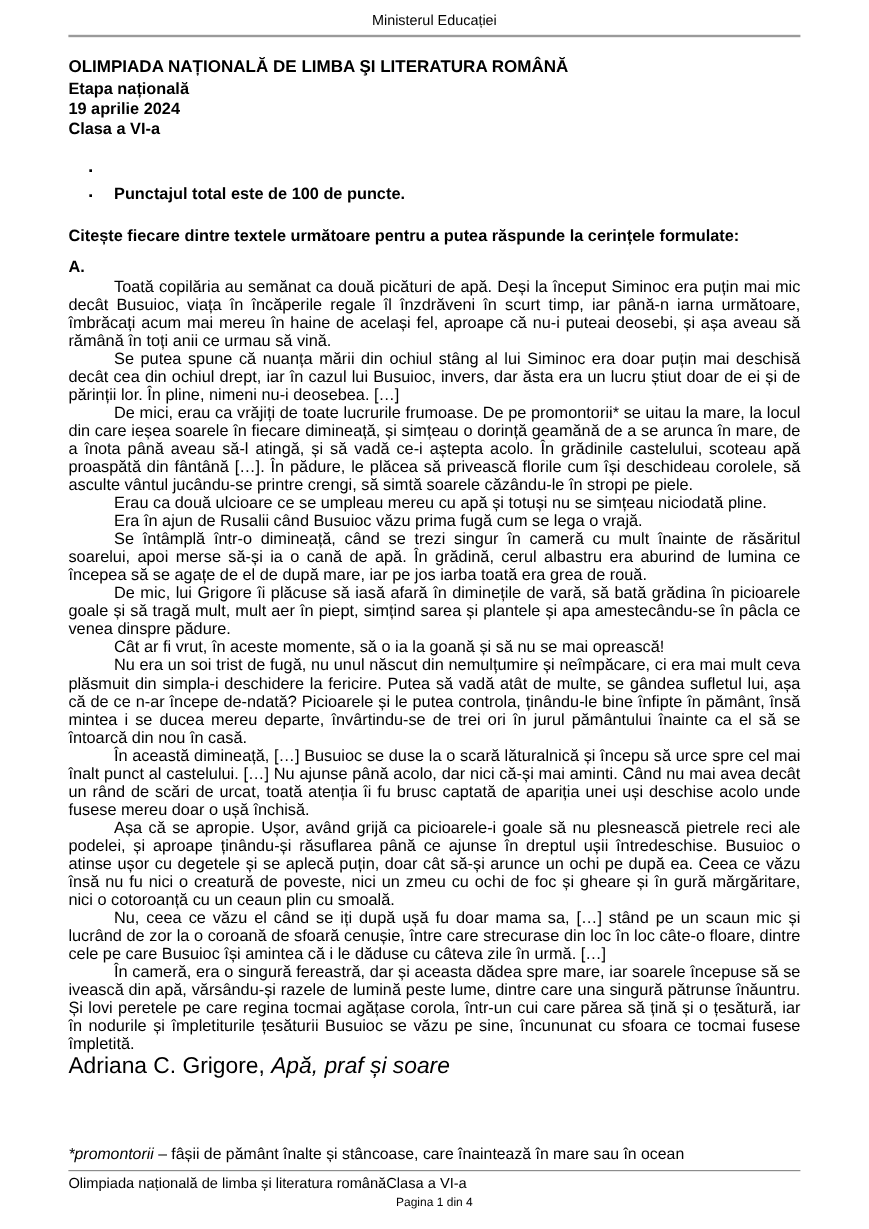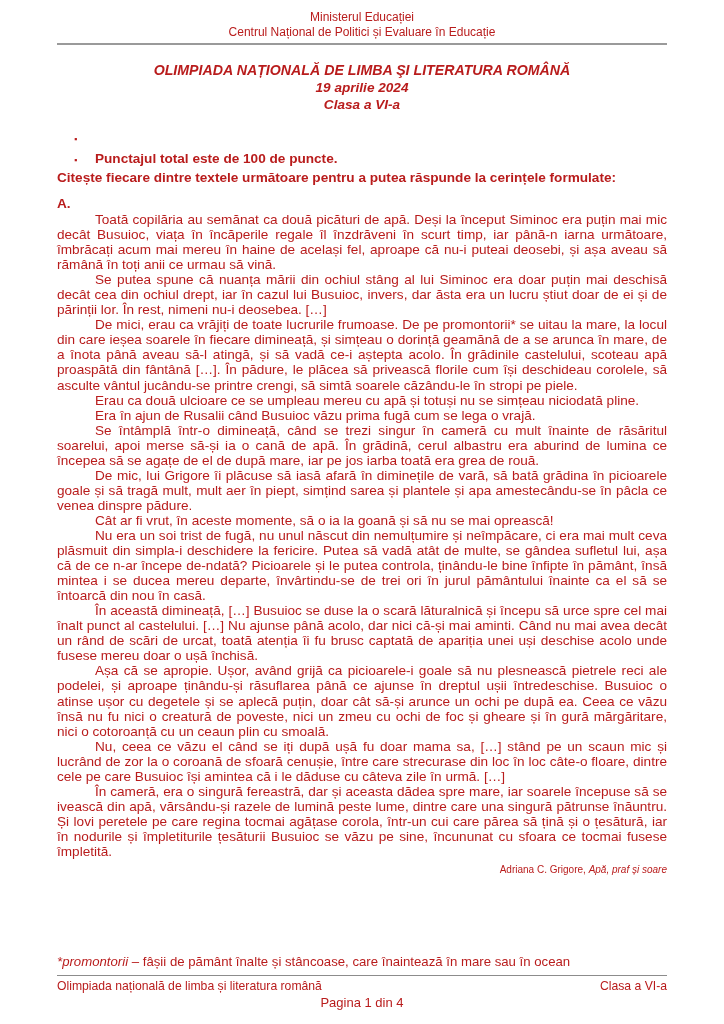--- a/index.html
+++ b/index.html
@@ -3,117 +3,116 @@
 <meta charset="utf-8">
 <style>
   * { margin: 0; padding: 0; box-sizing: border-box; }
   html, body { background: #ffffff; }
   .page {
     position: relative;
     width: 724px;
     height: 1024px;
     margin: 0 auto;
     background: #ffffff;
-    color: #b91c1c;
+    color: #000000;
     font-family: "Liberation Sans", "DejaVu Sans", sans-serif;
     overflow: hidden;
   }
   .content { padding: 8px 57px 0 57px; }
 
   
   .doc-header { text-align: center; font-size: 12px; line-height: 14.5px; padding-top: 2px; }
   .doc-header-rule { border: none; border-top: 2px solid #9a9a9a; margin-top: 4px; }
 
   
-  .title-block { margin-top: 17px; text-align: center; font-weight: bold; font-style: italic; }
+  .title-block { margin-top: 17px; text-align: left; font-weight: bold; }
   .title-main { font-size: 14.2px; line-height: 17px; }
   .title-sub  { font-size: 13.6px; line-height: 17px; }
 
   
   .notes { margin-top: 17px; font-weight: bold; font-size: 13.6px; }
   .note-row { display: flex; align-items: baseline; line-height: 19px; }
   .note-bullet { width: 38px; padding-left: 17px; font-size: 9px; flex: 0 0 38px; }
   .note-text { flex: 1; }
 
   
-  .instruction { font-weight: bold; font-size: 13.6px; line-height: 16px; }
+  .instruction { margin-top: 16px; font-weight: bold; font-size: 13.6px; line-height: 16px; }
   .section-label { margin-top: 10px; font-weight: bold; font-size: 13.6px; line-height: 16px; }
 
   
   .body-text { margin-top: 0; }
   .body-text p {
     font-size: 13.6px;
     line-height: 15.05px;
     text-align: justify;
     text-indent: 38px;
   }
 
   .attribution {
-    text-align: right;
-    font-size: 10px;
+    text-align: left;
+    font-size: 19px;
     line-height: 16px;
     margin-top: 3px;
   }
   .attribution .work { font-style: italic; }
 
   
   .bottom-block {
     position: absolute;
     left: 57px;
     right: 57px;
     bottom: 14px;
     margin-top: 12px;
   }
   .footnote { font-size: 13.2px; line-height: 16px; }
   .footnote .term { font-style: italic; }
   .footer-rule { border: none; border-top: 1.5px solid #8c8c8c; margin-top: 5px; }
   .footer-row {
     display: flex;
-    justify-content: space-between;
     font-size: 12.2px;
     line-height: 15px;
     margin-top: 3px;
   }
-  .footer-page { text-align: center; font-size: 13px; line-height: 15px; margin-top: 1px; }
+  .footer-page { text-align: center; font-size: 10px; line-height: 15px; margin-top: 1px; }
 </style>
 </head>
 <body>
 
 <div class="page">
   <div class="content">
 
     <div class="doc-header">
       <div>Ministerul Educației</div>
-      <div>Centrul Național de Politici și Evaluare în Educație</div>
       <hr class="doc-header-rule">
     </div>
 
     <div class="title-block">
       <div class="title-main">OLIMPIADA NAȚIONALĂ DE LIMBA ŞI LITERATURA ROMÂNĂ</div>
+      <div class="title-sub">Etapa națională</div>
       <div class="title-sub">19 aprilie 2024</div>
       <div class="title-sub">Clasa a VI-a</div>
     </div>
 
     <div class="notes">
       <div class="note-row">
         <span class="note-bullet">▪</span>
       </div>
       <div class="note-row">
         <span class="note-bullet">▪</span>
         <span class="note-text">Punctajul total este de 100 de puncte.</span>
       </div>
     </div>
 
     <div class="instruction">Citește fiecare dintre textele următoare pentru a putea răspunde la cerințele formulate:</div>
 
     <div class="section-label">A.</div>
 
     <div class="body-text">
       <p>Toată copilăria au semănat ca două picături de apă. Deși la început Siminoc era puțin mai mic decât Busuioc, viața în încăperile regale îl înzdrăveni în scurt timp, iar până-n iarna următoare, îmbrăcați acum mai mereu în haine de același fel, aproape că nu-i puteai deosebi, și așa aveau să rămână în toți anii ce urmau să vină.</p>
-      <p>Se putea spune că nuanța mării din ochiul stâng al lui Siminoc era doar puțin mai deschisă decât cea din ochiul drept, iar în cazul lui Busuioc, invers, dar ăsta era un lucru știut doar de ei și de părinții lor. În rest, nimeni nu-i deosebea. […]</p>
+      <p>Se putea spune că nuanța mării din ochiul stâng al lui Siminoc era doar puțin mai deschisă decât cea din ochiul drept, iar în cazul lui Busuioc, invers, dar ăsta era un lucru știut doar de ei și de părinții lor. În pline, nimeni nu-i deosebea. […]</p>
       <p>De mici, erau ca vrăjiți de toate lucrurile frumoase. De pe promontorii* se uitau la mare, la locul din care ieșea soarele în fiecare dimineață, și simțeau o dorință geamănă de a se arunca în mare, de a înota până aveau să-l atingă, și să vadă ce-i aștepta acolo. În grădinile castelului, scoteau apă proaspătă din fântână […]. În pădure, le plăcea să privească florile cum își deschideau corolele, să asculte vântul jucându-se printre crengi, să simtă soarele căzându-le în stropi pe piele.</p>
       <p>Erau ca două ulcioare ce se umpleau mereu cu apă și totuși nu se simțeau niciodată pline.</p>
       <p>Era în ajun de Rusalii când Busuioc văzu prima fugă cum se lega o vrajă.</p>
       <p>Se întâmplă într-o dimineață, când se trezi singur în cameră cu mult înainte de răsăritul soarelui, apoi merse să-și ia o cană de apă. În grădină, cerul albastru era aburind de lumina ce începea să se agațe de el de după mare, iar pe jos iarba toată era grea de rouă.</p>
       <p>De mic, lui Grigore îi plăcuse să iasă afară în diminețile de vară, să bată grădina în picioarele goale și să tragă mult, mult aer în piept, simțind sarea și plantele și apa amestecându-se în pâcla ce venea dinspre pădure.</p>
       <p>Cât ar fi vrut, în aceste momente, să o ia la goană și să nu se mai oprească!</p>
       <p>Nu era un soi trist de fugă, nu unul născut din nemulțumire și neîmpăcare, ci era mai mult ceva plăsmuit din simpla-i deschidere la fericire. Putea să vadă atât de multe, se gândea sufletul lui, așa că de ce n-ar începe de-ndată? Picioarele și le putea controla, ținându-le bine înfipte în pământ, însă mintea i se ducea mereu departe, învârtindu-se de trei ori în jurul pământului înainte ca el să se întoarcă din nou în casă.</p>
       <p>În această dimineață, […] Busuioc se duse la o scară lăturalnică și începu să urce spre cel mai înalt punct al castelului. […] Nu ajunse până acolo, dar nici că-și mai aminti. Când nu mai avea decât un rând de scări de urcat, toată atenția îi fu brusc captată de apariția unei uși deschise acolo unde fusese mereu doar o ușă închisă.</p>
       <p>Așa că se apropie. Ușor, având grijă ca picioarele-i goale să nu plesnească pietrele reci ale podelei, și aproape ținându-și răsuflarea până ce ajunse în dreptul ușii întredeschise. Busuioc o atinse ușor cu degetele și se aplecă puțin, doar cât să-și arunce un ochi pe după ea. Ceea ce văzu însă nu fu nici o creatură de poveste, nici un zmeu cu ochi de foc și gheare și în gură mărgăritare, nici o cotoroanță cu un ceaun plin cu smoală.</p>
       <p>Nu, ceea ce văzu el când se iți după ușă fu doar mama sa, […] stând pe un scaun mic și lucrând de zor la o coroană de sfoară cenușie, între care strecurase din loc în loc câte-o floare, dintre cele pe care Busuioc își amintea că i le dăduse cu câteva zile în urmă. […]</p>

